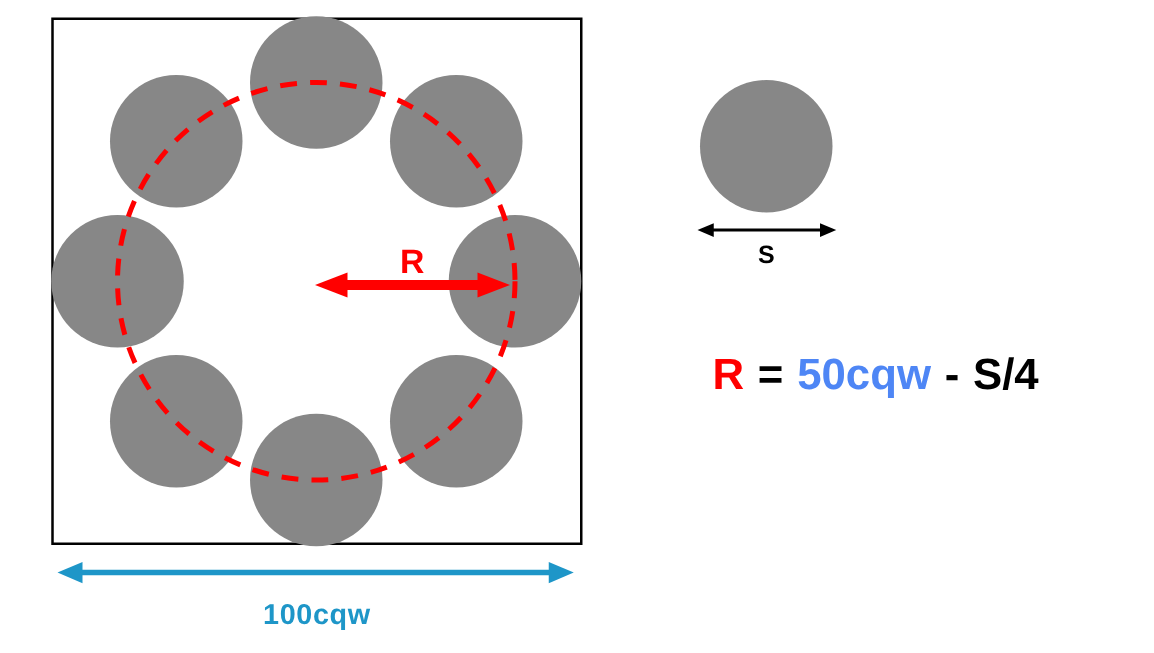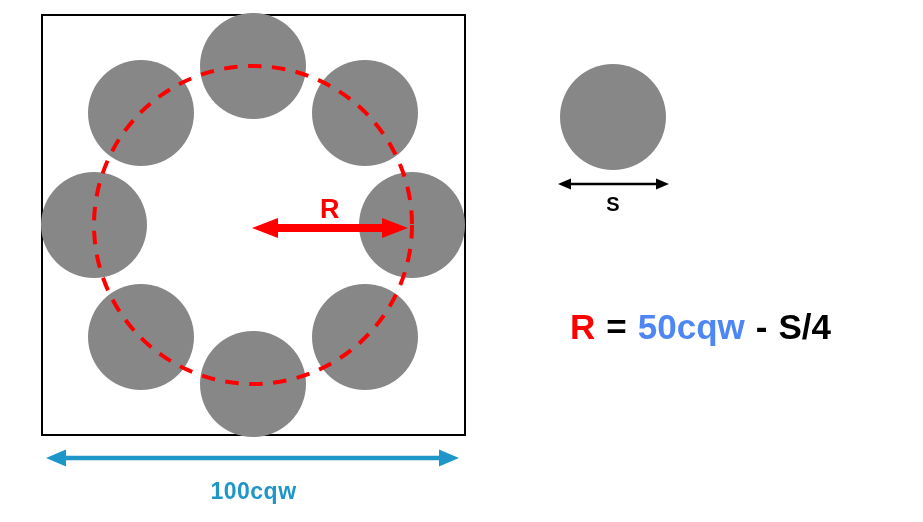--- a/index.html
+++ b/index.html
@@ -50,21 +50,21 @@
   .lbl-s {
     left:560px; top:194px; width:106px; text-align:center;
     font-size:20px; color:var(--ink,#000000);
   }
   .formula {
     position:absolute; left:570px; top:282px;
     display:flex; align-items:baseline; gap:11px;
     font-weight:700; font-size:35px; line-height:1; color:var(--ink,#000000);
   }
   .formula .tok-r    { color:var(--accent-red,#ff0000); }
-  .formula .tok-blue { color:var(--formula-blue,#4e86f5);margin-top:27px; }
+  .formula .tok-blue { color:var(--formula-blue,#4e86f5); }
 </style>
 </head>
 <body>
 
 <div class="stage">
 
   <div class="container-box"></div>
 
   <div class="dot pos-top"></div>
   <div class="dot pos-top-right"></div>

